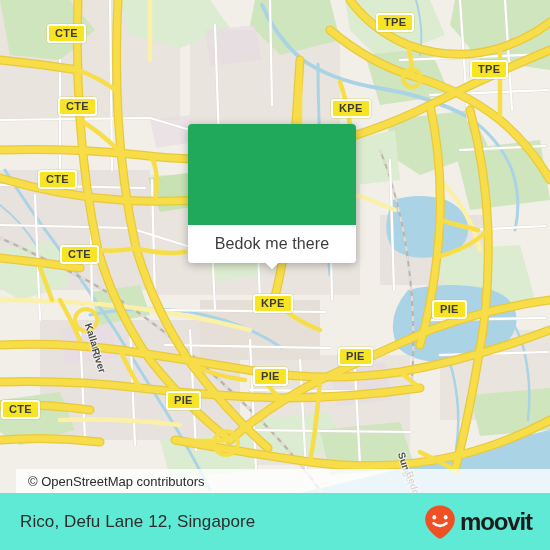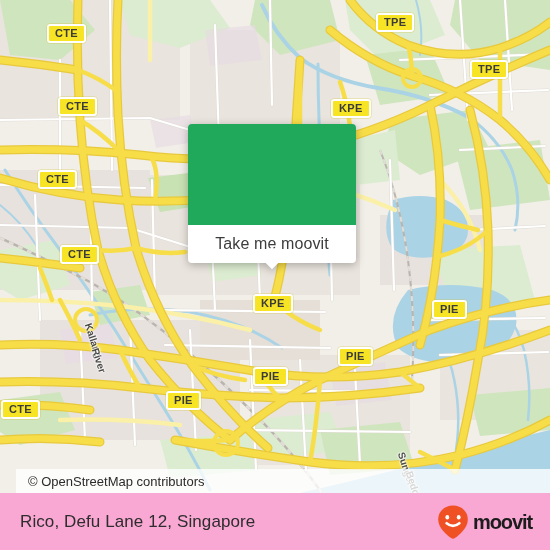--- a/index.html
+++ b/index.html
@@ -122,40 +122,40 @@
     font-family: "Liberation Sans", sans-serif;
   }
 
   
   .footer {
     position: absolute;
     left: 0;
     top: 493px;
     width: 550px;
     height: 57px;
-    background: #f9a8d4;
+    background: #5eead4;
     display: flex;
     align-items: center;
     justify-content: space-between;
     padding: 0 18px 0 20px;
     box-sizing: border-box;
   }
   .footer-title {
     font-size: 17px;
     color: #2d2d2d;
     font-family: "Liberation Sans", sans-serif;
     letter-spacing: 0.1px;
   }
   .brand {
     display: flex;
     align-items: center;
     gap: 2px;
   }
   .brand-word {
-    font-size: 20px;
+    font-size: 24px;
     font-weight: bold;
     color: #1c1c1c;
     letter-spacing: -1.1px;
     font-family: "Liberation Sans", sans-serif;
     line-height: 1;
     margin-left: 1px;
     margin-top: 1px;
   }
 </style>
 </head>
@@ -431,21 +431,21 @@
     <div id="waterlabel-layer">
         <div class="maplabel" style="left: 88px; top: 318px; transform: rotate(72deg); transform-origin: left center;">Kallang</div>
         <div class="maplabel" style="left: 95px; top: 343px; transform: rotate(72deg); transform-origin: left center;">River</div>
         <div class="maplabel" style="left: 401px; top: 447px; transform: rotate(72deg); transform-origin: left center;">Sungei</div>
         <div class="maplabel" style="left: 409px; top: 466px; transform: rotate(72deg); transform-origin: left center;">Bedok</div>
       </div>
 
     <div class="popup">
       <div class="popup-img" style="background: rgb(33, 169, 91);"></div>
       <div class="popup-tail"></div>
-      <div class="popup-btn">Take me moovit</div>
+      <div class="popup-btn">Bedok me there</div>
     </div>
 
     <div class="osm-bar">
       <span class="osm-text">© OpenStreetMap contributors</span>
     </div>
   </div>
 
   <div class="footer">
     <div class="footer-title">Rico, Defu Lane 12, Singapore</div>
 

